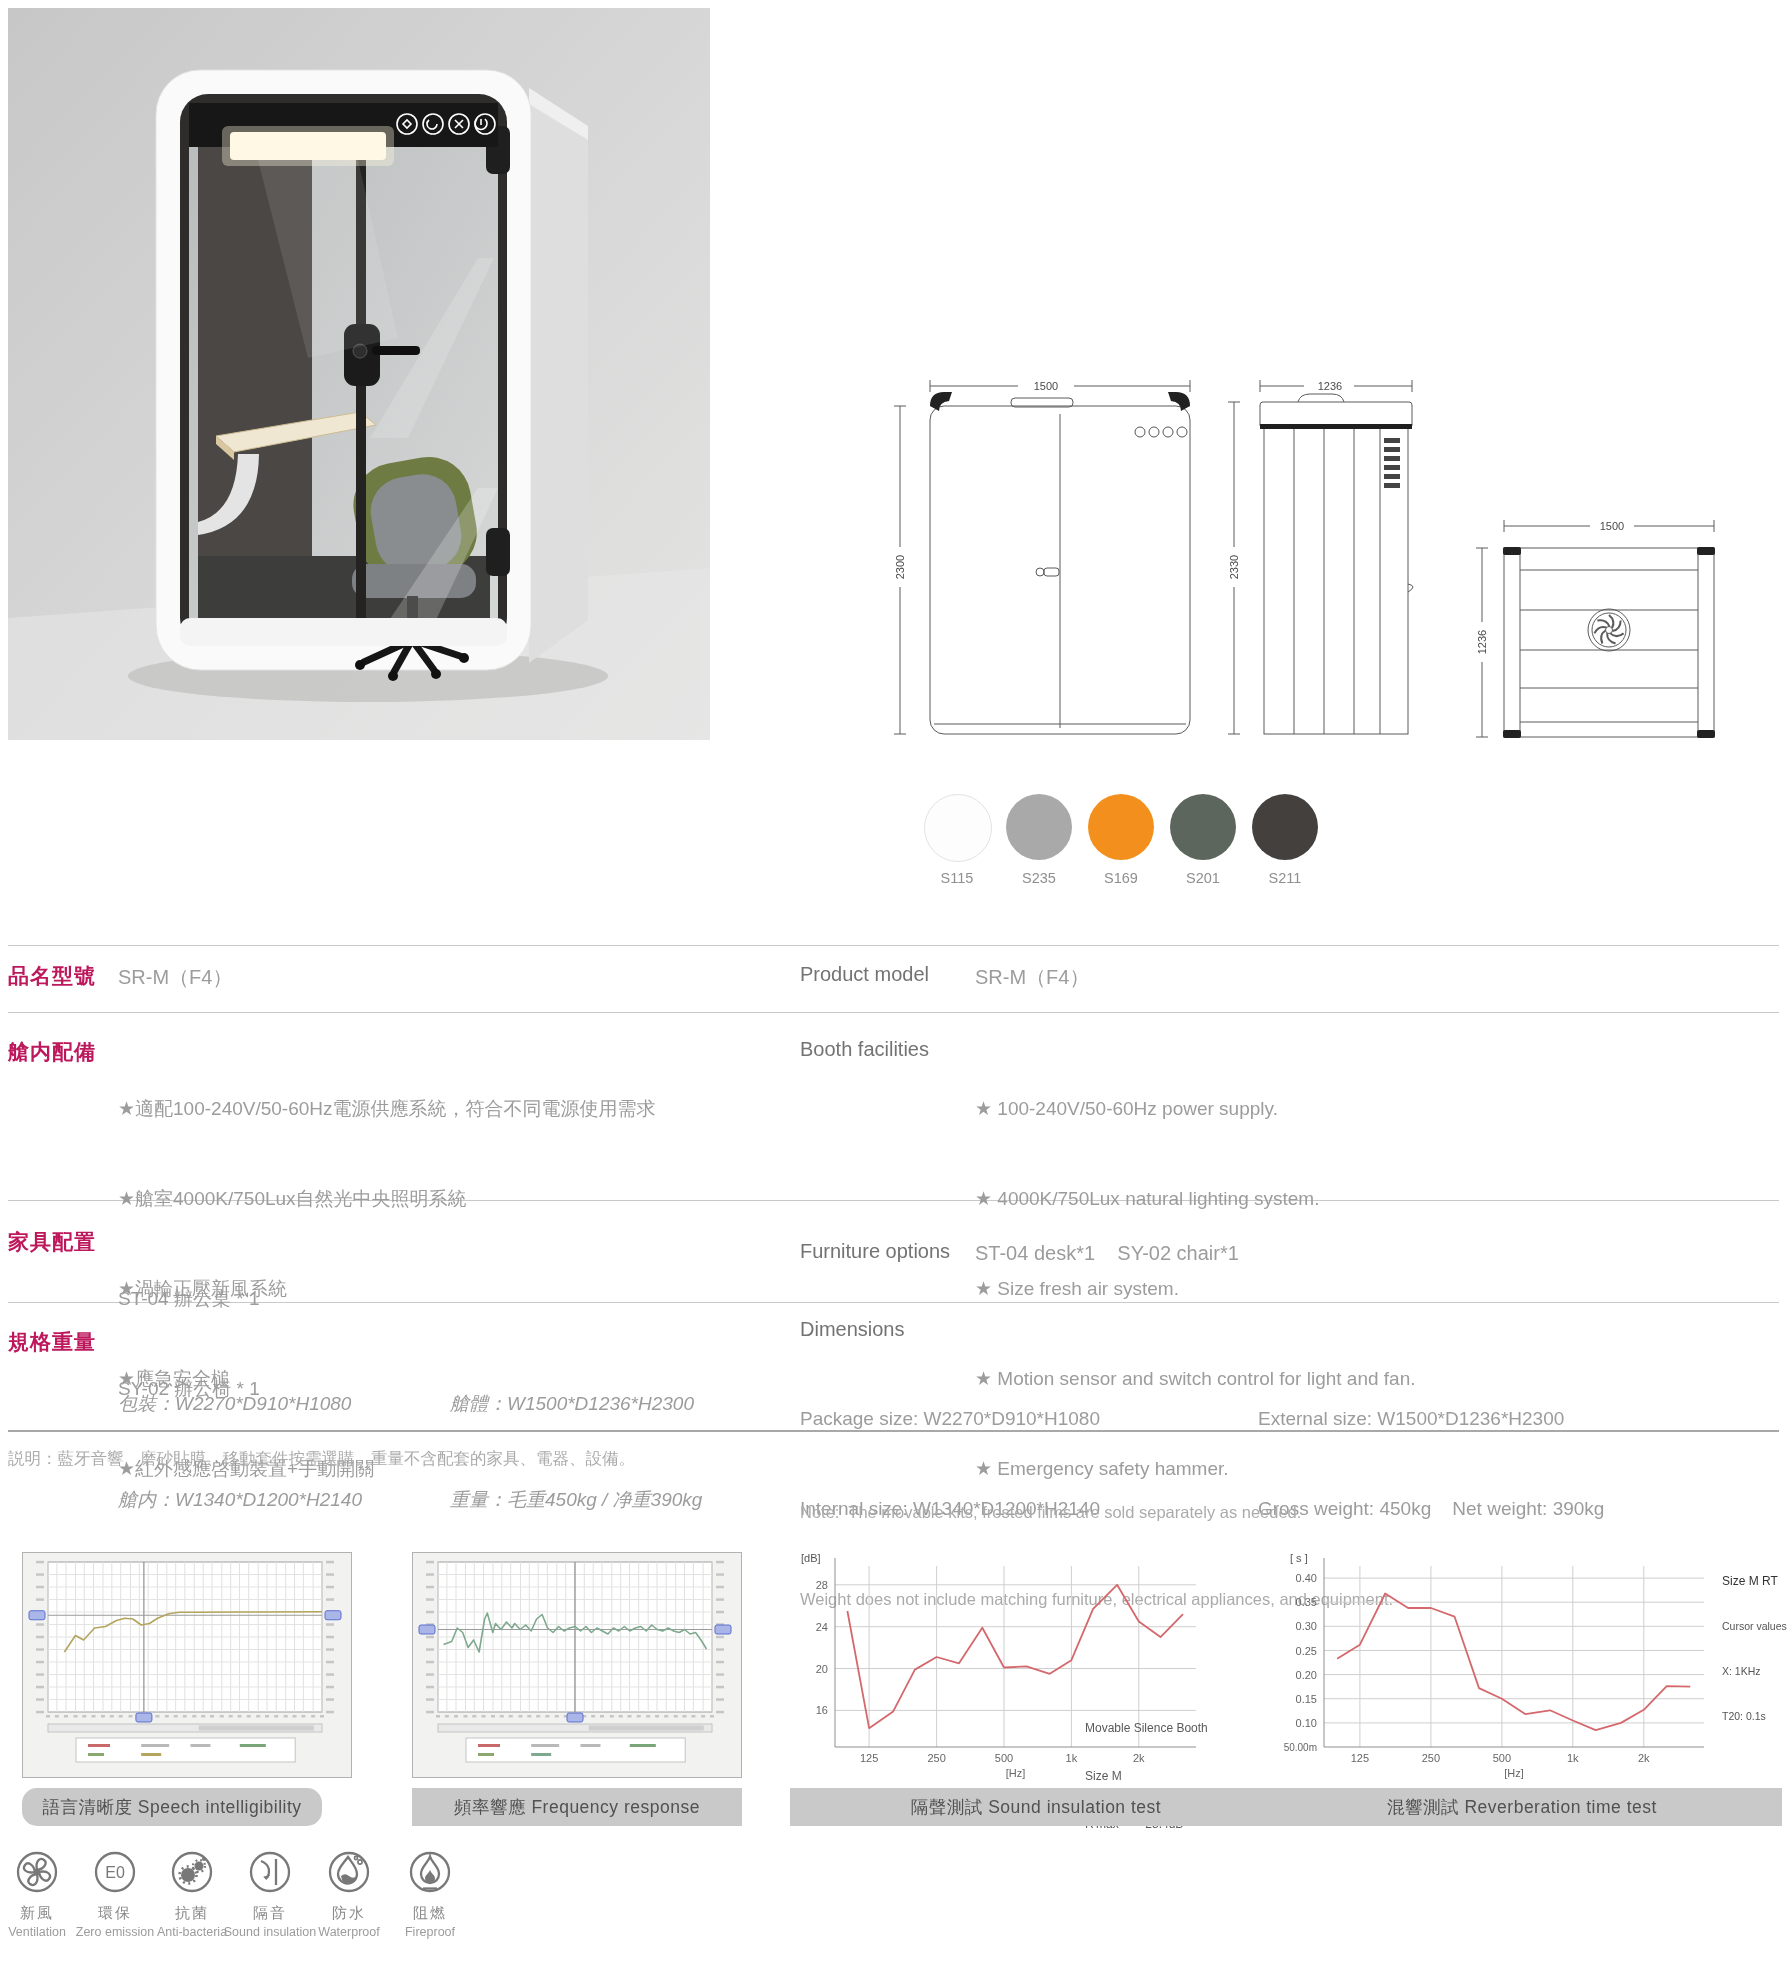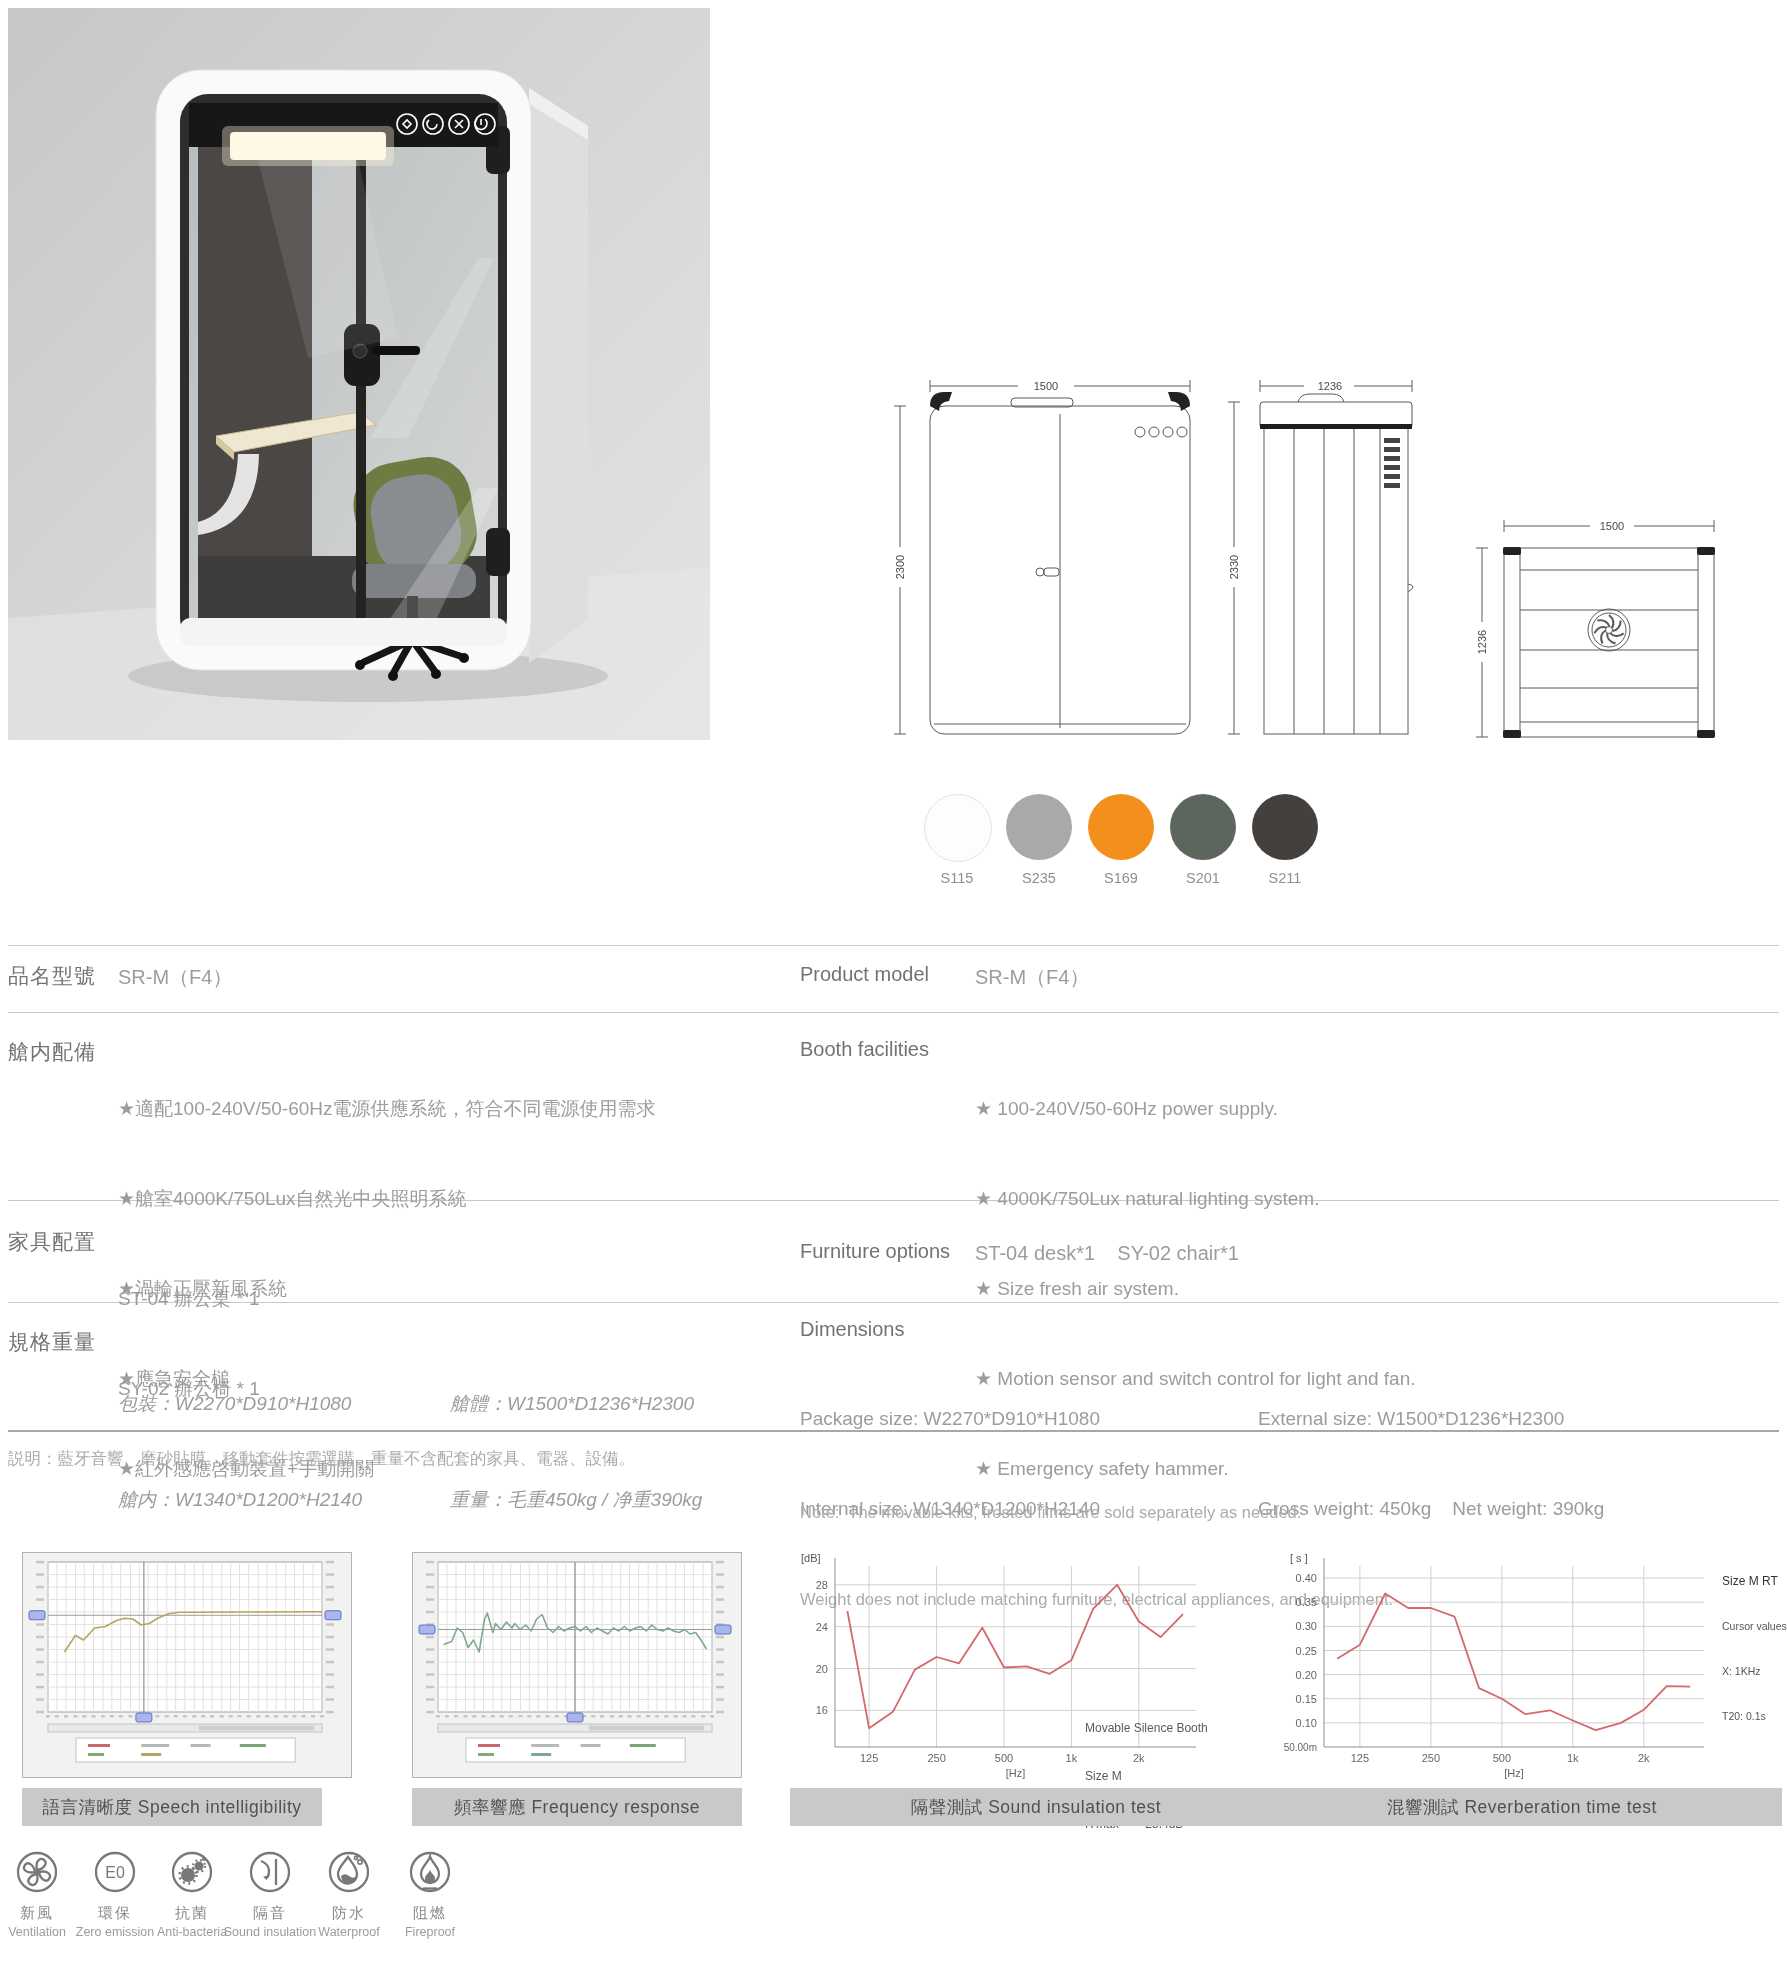--- a/index.html
+++ b/index.html
@@ -1,21 +1,21 @@
 <!DOCTYPE html>
 <html><head>
 <meta charset="utf-8">
 <style>
   html,body{margin:0;padding:0;background:#ffffff;}
   #page{position:relative;width:1787px;height:1967px;background:#fff;overflow:hidden;
         font-family:"Liberation Sans","DejaVu Sans",sans-serif;}
   .abs{position:absolute;}
   .rule{position:absolute;left:8px;width:1771px;height:1px;background:#c9c9c9;}
   .rule.thick{height:2px;background:#a8a8a8;}
-  .zh-label{color:#737373;font-size:21px;font-weight:normal;letter-spacing:1px;}
+  .zh-label{color:#be185d;font-size:21px;font-weight:bold;letter-spacing:1px;}
   .en-label{color:#737373;font-size:20px;}
   .val{color:#9c9c9c;font-size:20px;}
   .lines{color:#9c9c9c;font-size:19px;line-height:30px;white-space:pre;}
   .lines div{white-space:pre;}
   .note{color:#ababab;font-size:16.5px;line-height:29px;white-space:pre;}
   .swatch-circle{position:absolute;width:66px;height:66px;border-radius:50%;}
   .swatch-label{position:absolute;width:80px;text-align:center;color:#8f8f8f;font-size:14.5px;}
   .caption{position:absolute;height:38px;background:#c9c9c9;color:#515151;font-size:17.5px;
            display:flex;align-items:center;justify-content:center;letter-spacing:0.5px;}
   .anno{position:absolute;color:#5a5a5a;font-size:12px;line-height:16px;white-space:pre;}
@@ -582,21 +582,21 @@
     <div>Size M</div>
     <div>R'max        28.4dB</div>
   </div>
   <div class="legend-right" style="left:1722px;top:1544px;">
     <div class="first">Size M RT</div>
     <div>Cursor values</div>
     <div>X: 1KHz</div>
     <div>T20: 0.1s</div>
   </div>
 
-  <div class="caption" style="left:22px;top:1788px;width:300px;">語言清晰度 Speech intelligibility</div>
+  <div class="caption" style="left:22px;top:1788px;width:300px;border-radius:15px;">語言清晰度 Speech intelligibility</div>
   <div class="caption" style="left:412px;top:1788px;width:330px;">頻率響應 Frequency response</div>
   <div class="caption" style="left:790px;top:1788px;width:492px;text-align:center;">隔聲測試 Sound insulation test</div>
   <div class="caption" style="left:1262px;top:1788px;width:520px;">混響測試 Reverberation time test</div>
 
   <div class="feature" style="left:-11px;top:1848px;">
     <svg width="48" height="48" viewBox="0 0 48 48">
       <g stroke="#787878" stroke-width="2.3" fill="none">
         <circle cx="24" cy="24" r="19"></circle>
         <circle cx="24" cy="24" r="2.2" fill="#787878"></circle>
         <path d="M24,22 c-2,-9 3,-13 7,-10 c4,3 0,9 -7,10 Z"></path>

